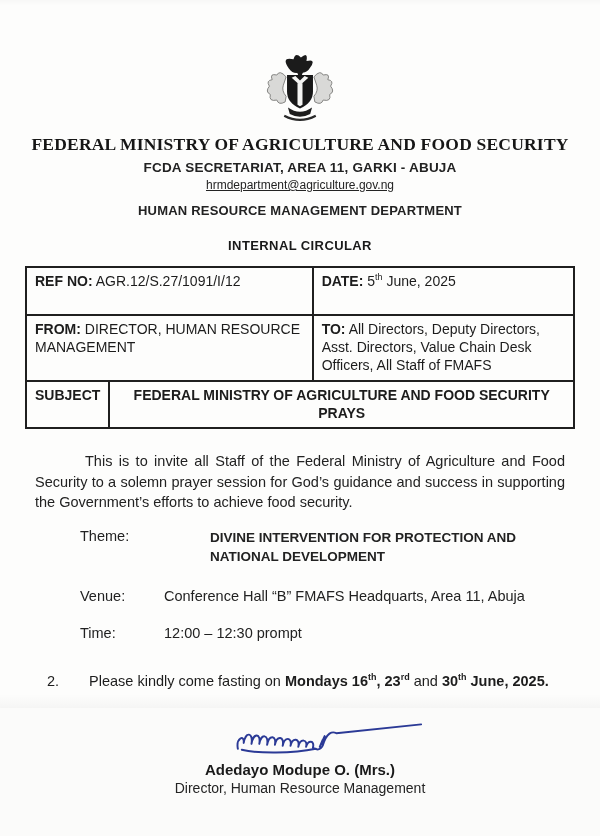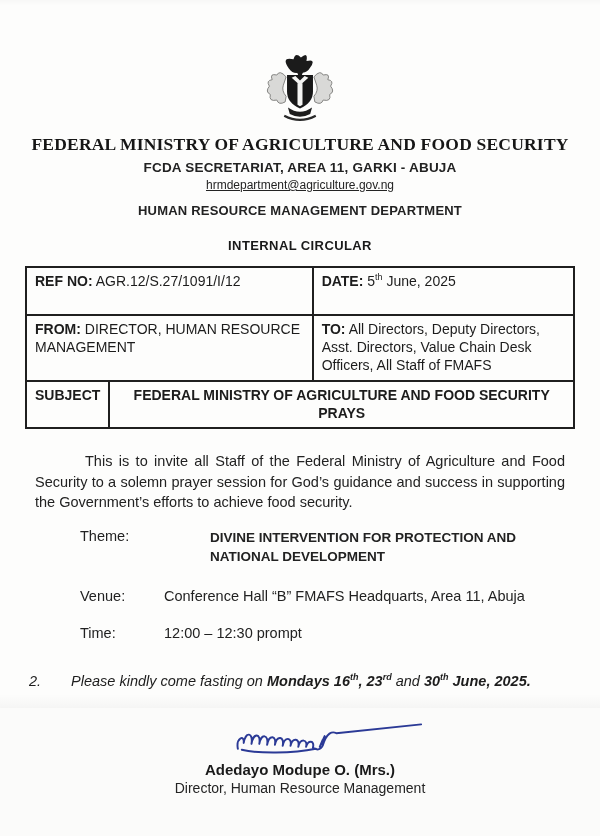--- a/index.html
+++ b/index.html
@@ -74,22 +74,22 @@
   }
   .meta{ display:flex; margin:0 10px 0 55px; }
   .meta-theme{ margin-top:15px; }
   .meta-venue{ margin-top:21px; }
   .meta-time{ margin-top:21px; }
   .meta-label{ flex:0 0 84px; font-size:14.5px; color:#222; }
   .meta-value{ font-size:14.5px; color:#222; }
   .meta-value.bold{ font-weight:bold; font-size:13.5px; max-width:400px; line-height:1.45;margin-left:46px; }
 
   .para2{
-    margin:30px 10px 0 4px;
-    font-size:14.5px; line-height:1.42; text-align:justify; color:#1d1d1d;font-style:italic;
+    margin:30px 10px 0 22px;
+    font-size:14.5px; line-height:1.42; text-align:justify; color:#1d1d1d;
   }
   .ptab{ display:inline-block; width:30px; }
 
   .sig-block{ margin-top:28px; text-align:center; }
   .sig-svg{ width:195px; height:42px; margin-left:58px; display:inline-block; }
   .sig-name{ margin-top:-4px; font-weight:bold; font-size:15px; color:#1a1a1a; }
   .sig-title{ margin-top:2px; font-size:14px; color:#242424; }
 </style>
 </head>
 <body>

